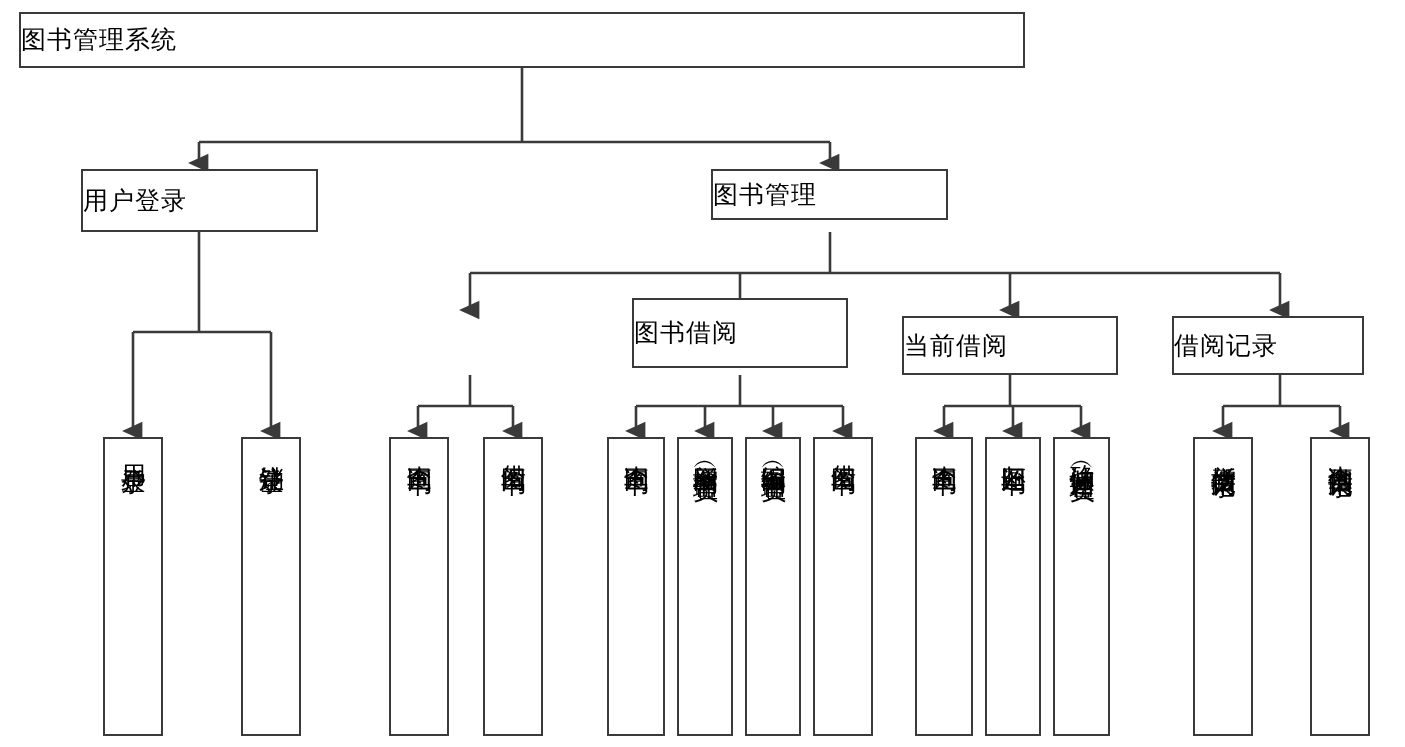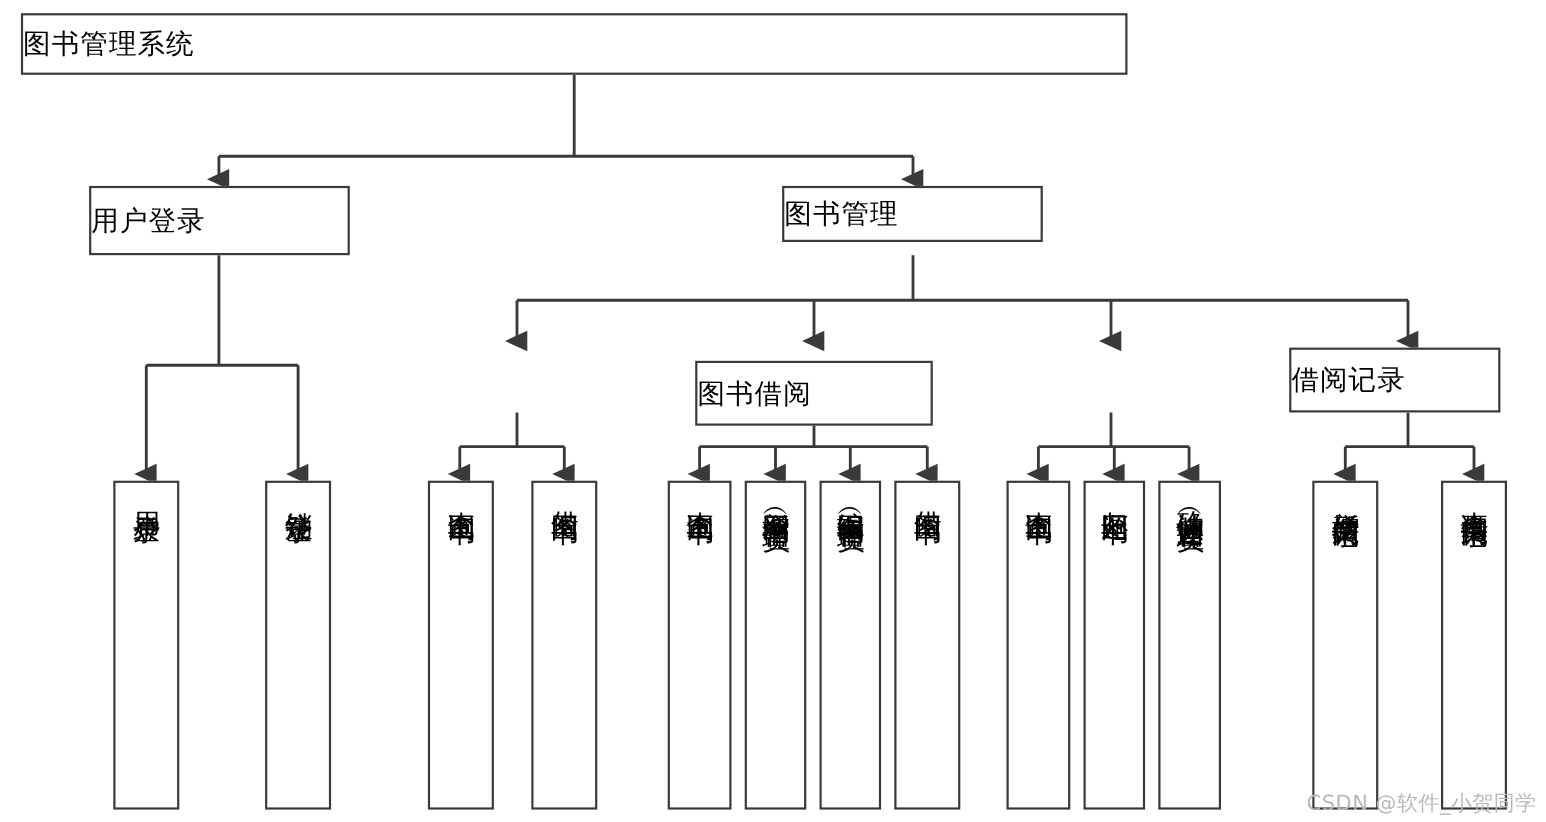--- a/index.html
+++ b/index.html
@@ -126,22 +126,25 @@
     <span class="label">图书管理系统</span>
   </div>
 
   <div class="node horiz" style="left:81px; top:169px; width:237px; height:63px;">
     <span class="label">用户登录</span>
   </div>
   <div class="node horiz" style="left:711px; top:169px; width:237px; height:51px;">
     <span class="label">图书管理</span>
   </div>
 
-  <div class="node horiz" style="left:632px; top:328px; width:216px; height:59px;">
+  <div class="node horiz" style="left:632px; top:298px; width:216px; height:70px;">
     <span class="label">图书借阅</span>
+  </div>
+  <div class="node horiz" style="left:902px; top:316px; width:216px; height:59px;">
+    <span class="label">当前借阅</span>
   </div>
   <div class="node horiz" style="left:1172px; top:316px; width:192px; height:59px;">
     <span class="label">借阅记录</span>
   </div>
 
   <div class="node vert" style="left:103px; top:437px; width:60px; height:299px;">
     <span class="label">用户登录</span>
   </div>
   <div class="node vert" style="left:241px; top:437px; width:60px; height:299px;">
     <span class="label">注销登录</span>
@@ -177,15 +180,14 @@
     <span class="label">确认归还（管理员）</span>
   </div>
 
   <div class="node vert" style="left:1193px; top:437px; width:60px; height:299px;">
     <span class="label">新增借阅记录</span>
   </div>
   <div class="node vert" style="left:1310px; top:437px; width:60px; height:299px;">
     <span class="label">查询借阅记录</span>
   </div>
 
-  <div class="watermark">CSDN @软件_小贺同学</div>
 
 </div>
 
 </body></html>

